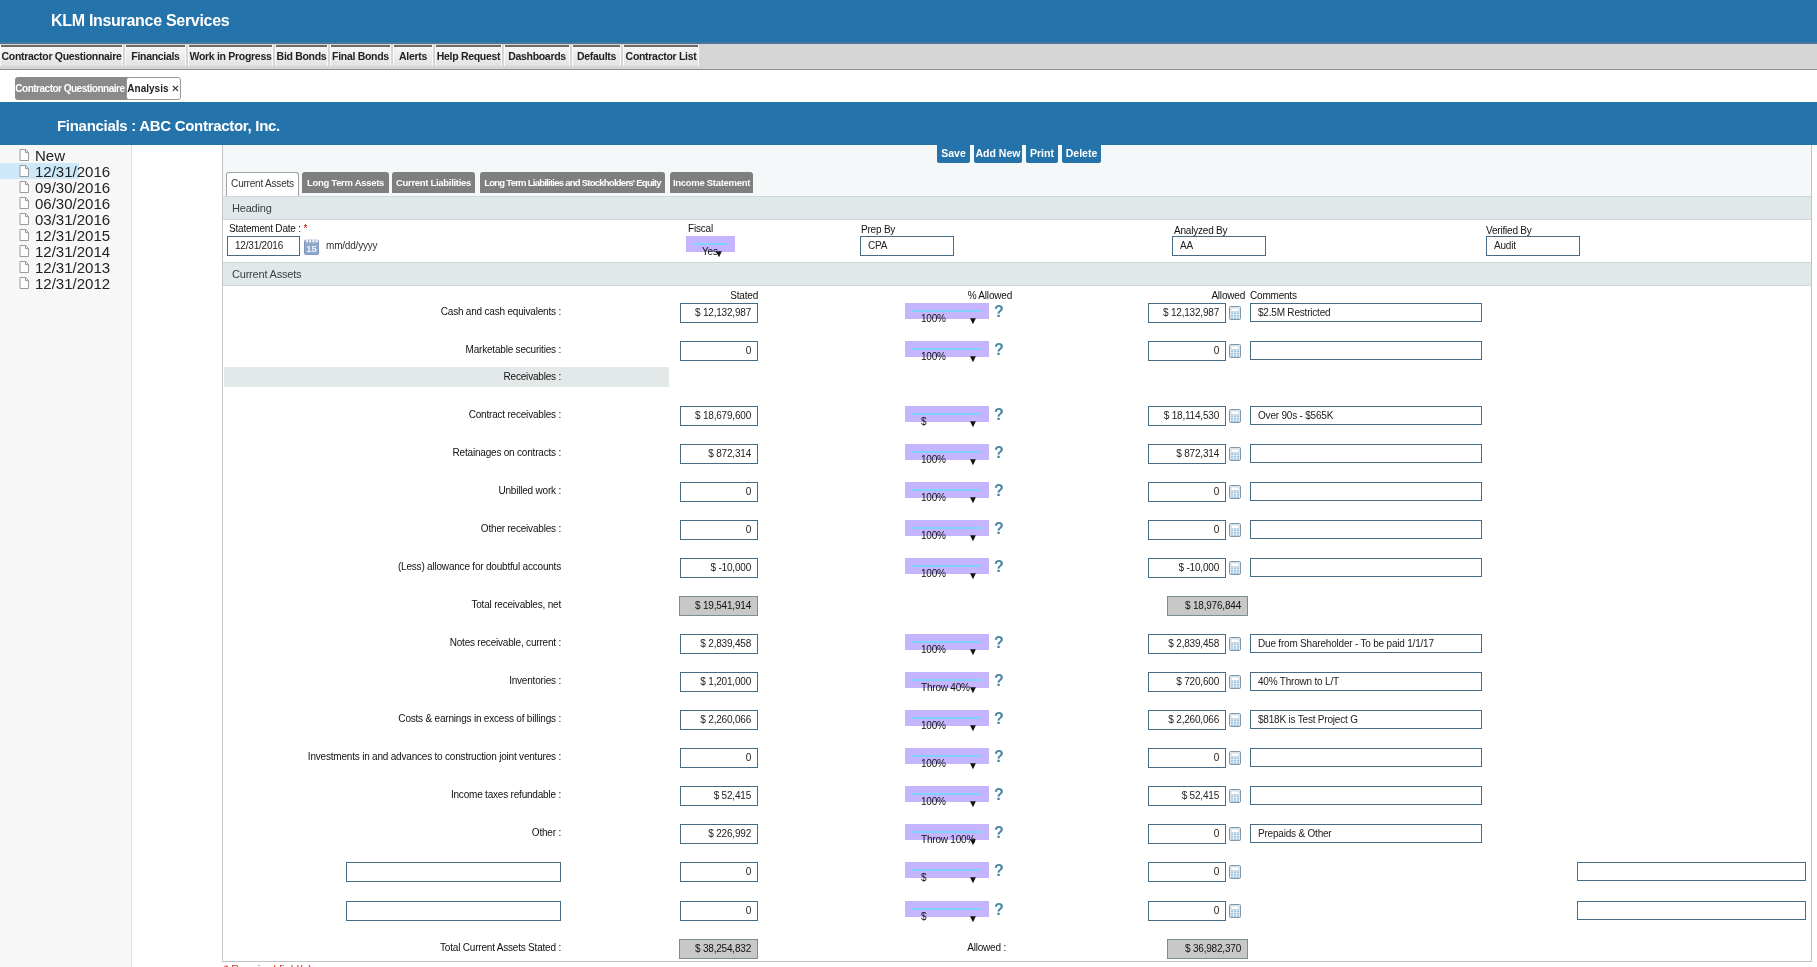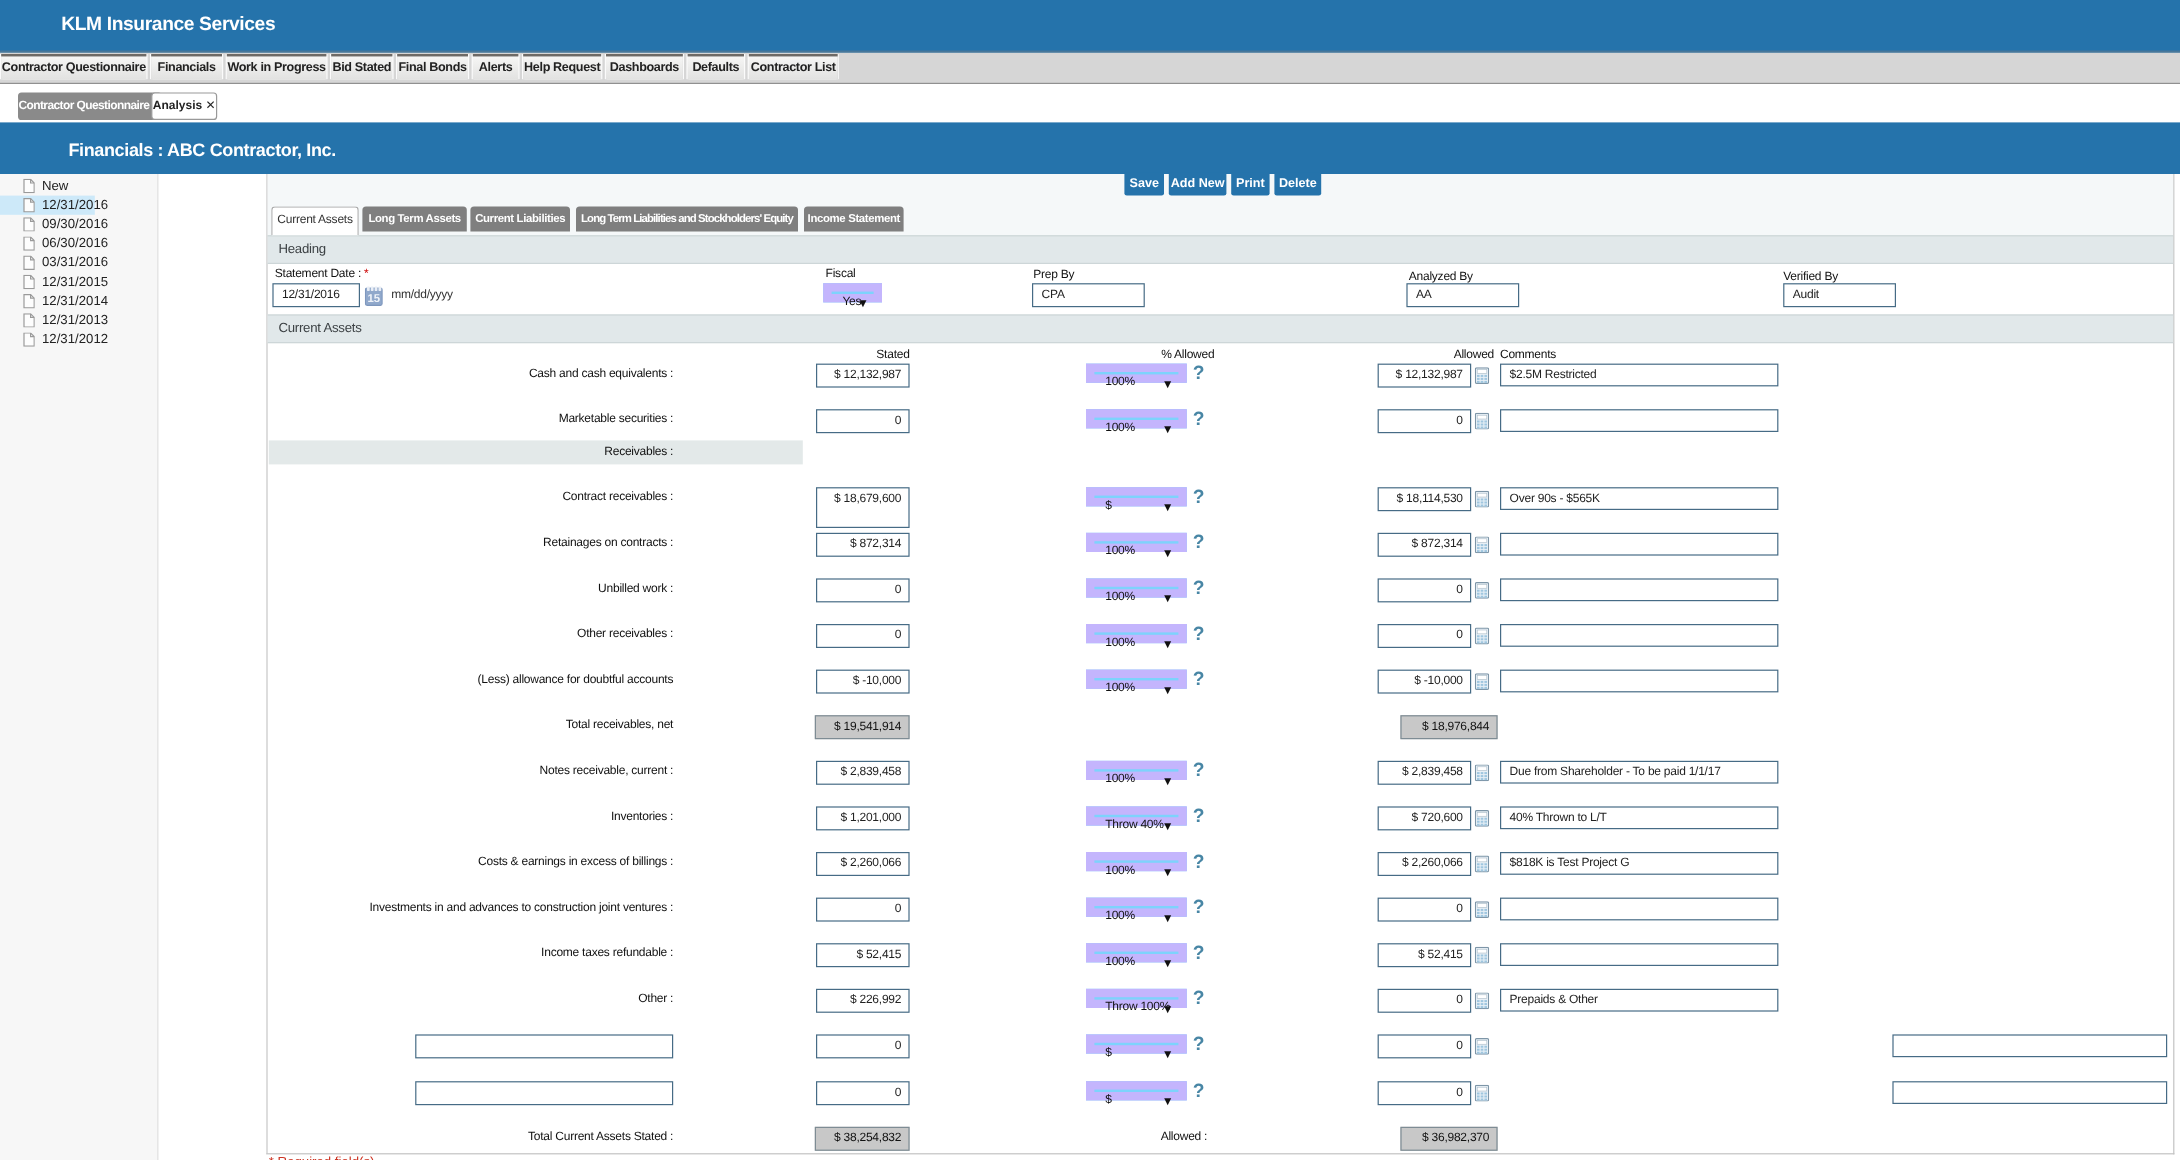--- a/index.html
+++ b/index.html
@@ -12,21 +12,21 @@
 .mtab { position:absolute; top:1px; height:21px; line-height:19px; text-align:center; font-size:10.5px; font-weight:bold; letter-spacing:-0.3px; color:#222;
   background:linear-gradient(#f6f6f5,#e2e2e1); border-top:2px solid #6e6a66; box-shadow:1px 0 0 #fbfbfb,-1px 0 0 #fbfbfb; white-space:nowrap; }
 .docbar { position:absolute; left:0; top:70px; width:1817px; height:32px; background:#fff; }
 .dtab1 { position:absolute; left:1px; top:7px; width:120px; height:23px; background:#8a8a8a; border-radius:3px; color:#fff;
   font-size:10px; font-weight:bold; letter-spacing:-0.5px; line-height:23px; text-align:center; white-space:nowrap;margin-left:14px; }
 .dtab2 { position:absolute; left:126px; top:7px; width:55px; height:23px; background:#fff; border:1px solid #999; border-radius:3px;
   color:#222; font-size:10px; font-weight:bold; line-height:21px; text-align:center; white-space:nowrap; }
 .titlebar { position:absolute; left:0; top:102px; width:1817px; height:43px; background:#2573ab; }
 .titlebar span { position:absolute; left:57px; top:15px; font-size:15px; font-weight:bold; letter-spacing:-0.3px; color:#fff; }
 .sidebar { position:absolute; left:0; top:145px; width:132px; height:822px; background:#f7f7f7; border-right:1px solid #e2e2e2; padding-top:2px; }
-.titem { display:flex; align-items:center; height:16px; padding-left:19px; font-size:11px; color:#222; white-space:nowrap;text-align:right; }
+.titem { display:flex; align-items:center; height:16px; padding-left:19px; font-size:15px; color:#222; white-space:nowrap;text-align:right; }
 .titem.sel { background:#cde9f9; width:79px; padding-left:19px; }
 .main { position:absolute; left:222px; top:145px; width:1590px; height:817px; background:#fff; border-left:1px solid #c6c6c6; border-right:1px solid #c2c2c2; border-bottom:1px solid #c2c2c2; }
 .strip { position:absolute; left:0; top:0; width:1588px; height:51px; background:#f5f8f9; }
 .btn { position:absolute; top:-1px; height:19px; background:#2573ab; color:#fff; font-size:10.5px; font-weight:bold; text-align:center; line-height:19px; border-radius:0 0 2px 2px; }
 .ctab { position:absolute; top:27px; height:21px; background:#7f7f7f; color:#fff; font-size:9.5px; font-weight:bold; letter-spacing:-0.3px; line-height:21px; text-align:center; border-radius:3px 3px 0 0; white-space:nowrap; }
 .ctab.active { background:#fff; color:#333; border:1px solid #a2a2a2; border-bottom:none; height:24px; font-weight:normal; font-size:10px; letter-spacing:-0.2px; z-index:2; }
 .secbar { position:absolute; left:0; width:1588px; height:24px; background:#e1e8ea; border-top:1px solid #cdd6d8; border-bottom:1px solid #cdd6d8; font-size:11px; letter-spacing:-0.2px; color:#3c4144; line-height:23px; padding-left:9px; }
 .band { background:#e3e9e9; }
 .lbl { font-size:10px; letter-spacing:-0.2px; color:#111; text-align:right; white-space:nowrap; }
 .hdr { font-size:10px; letter-spacing:-0.2px; color:#111; text-align:right; white-space:nowrap; }
@@ -64,21 +64,21 @@
         </symbol>
 </defs>
     </svg>
   <div class="topbar">
       <span>KLM Insurance Services</span>
     </div>
   <div class="menubar">
       <div class="mtab" style="left:1px;width:121px">Contractor Questionnaire</div>
       <div class="mtab" style="left:126px;width:59px">Financials</div>
       <div class="mtab" style="left:189px;width:83px">Work in Progress</div>
-      <div class="mtab" style="left:276px;width:51px">Bid Stated</div>
+      <div class="mtab" style="left:276px;width:51px">Bid Bonds</div>
       <div class="mtab" style="left:331px;width:59px">Final Bonds</div>
       <div class="mtab" style="left:394px;width:38px">Alerts</div>
       <div class="mtab" style="left:436px;width:65px">Help Request</div>
       <div class="mtab" style="left:505px;width:64px">Dashboards</div>
       <div class="mtab" style="left:573px;width:47px">Defaults</div>
       <div class="mtab" style="left:624px;width:74px">Contractor List</div>
     </div>
   <div class="docbar">
     <div class="dtab1">Contractor Questionnaire <span style="font-weight:normal">✕</span></div>
     <div class="dtab2">Analysis <span style="font-weight:normal">✕</span></div>
@@ -195,21 +195,21 @@
         <div class="abs ddl" style="left:904px;top:341px;width:84px"><span>100%</span><span class="arr">▼</span></div>
         <div class="abs q" style="left:993px;top:341px">?</div>
         <div class="abs inp right " style="left:1147px;top:341px;width:78px;height:20px;line-height:18px"><span>0</span></div>
         <svg class="abs" style="left:1228px;top:344px" width="12" height="14">
           <use href="#calcico"></use>
         </svg>
         <div class="abs inp left " style="left:1249px;top:341px;width:232px;height:19px;line-height:17px"></div>
 <div class="abs band" style="left:223px;top:367px;width:445px;height:20px"></div>
         <div class="abs lbl" style="left:240px;top:371px;width:320px">Receivables :</div>
 <div class="abs lbl" style="left:240px;top:409px;width:320px">Contract receivables :</div>
-        <div class="abs inp right " style="left:679px;top:406px;width:78px;height:34px;line-height:18px"><span>$ 18,679,600</span></div>
+        <div class="abs inp right " style="left:679px;top:406px;width:78px;height:20px;line-height:18px"><span>$ 18,679,600</span></div>
         <div class="abs ddl" style="left:904px;top:406px;width:84px"><span>$</span><span class="arr">▼</span></div>
         <div class="abs q" style="left:993px;top:406px">?</div>
         <div class="abs inp right " style="left:1147px;top:406px;width:78px;height:20px;line-height:18px"><span>$ 18,114,530</span></div>
         <svg class="abs" style="left:1228px;top:409px" width="12" height="14">
           <use href="#calcico"></use>
         </svg>
         <div class="abs inp left " style="left:1249px;top:406px;width:232px;height:19px;line-height:17px"><span>Over 90s - $565K</span></div>
 <div class="abs lbl" style="left:240px;top:447px;width:320px">Retainages on contracts :</div>
         <div class="abs inp right " style="left:679px;top:444px;width:78px;height:20px;line-height:18px"><span>$ 872,314</span></div>
         <div class="abs ddl" style="left:904px;top:444px;width:84px"><span>100%</span><span class="arr">▼</span></div>

